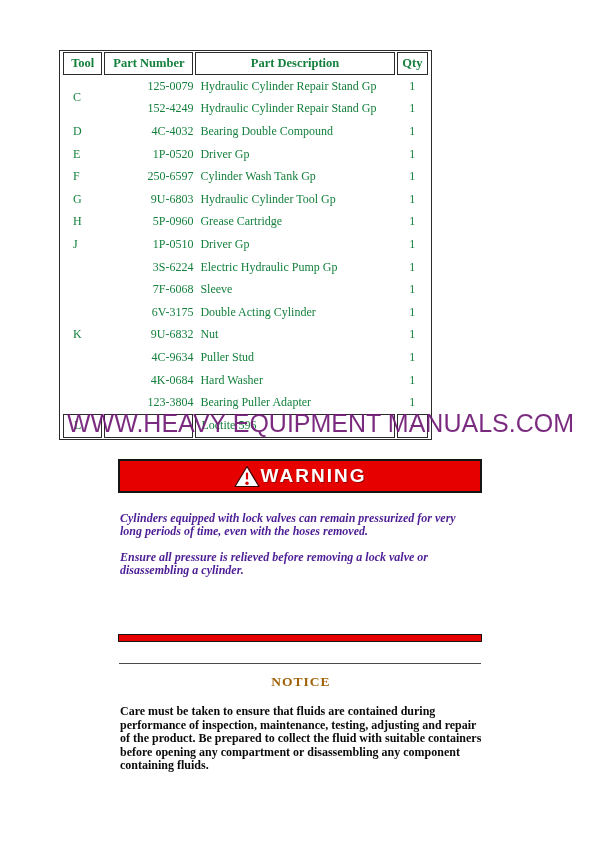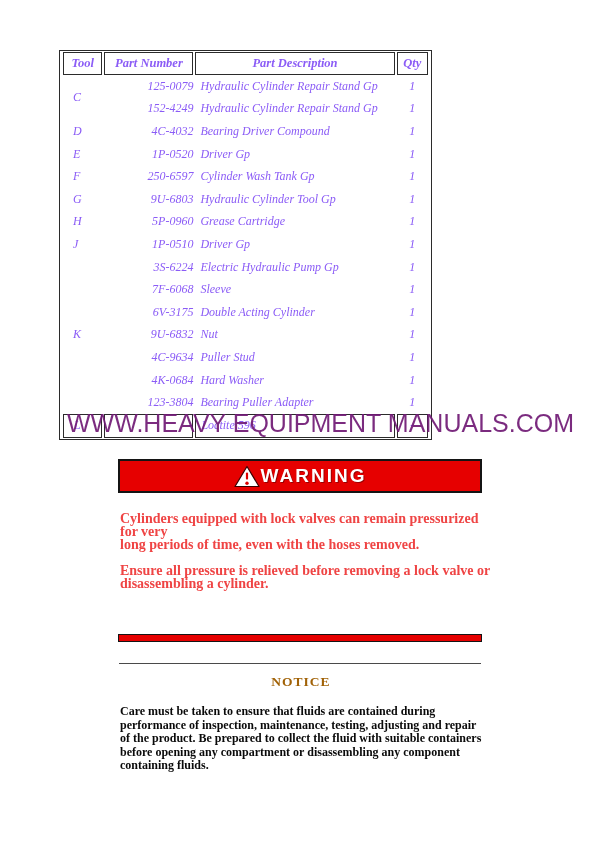--- a/index.html
+++ b/index.html
@@ -18,22 +18,21 @@
     border: 1.5px solid #2b2b2b;
     padding: 1px;
     background: #fff;
   }
   .doc-table table {
     width: 100%;
     border-collapse: separate;
     border-spacing: 2px 0;
     table-layout: fixed;
     font-size: 12px;
-    color: #8b5cf6;
-    font-style: italic;
+    color: #15803d;
   }
   .doc-table th {
     border: 1.2px solid #2b2b2b;
     font-weight: bold;
     font-size: 12.5px;
     height: 21px;
     padding: 0 2px;
     text-align: center;
     vertical-align: middle;
     background: #fff;
@@ -86,24 +85,25 @@
     text-shadow: 1px 1px 0 rgba(60,0,0,.45);
   }
 
   
   .warning-text {
     position: absolute; left: 120px; top: 512px; width: 372px;
   }
   .warning-text p {
     margin: 0 0 13px 0;
     font-weight: bold;
-    font-size: 14px;
+    font-size: 12px;
     line-height: 13px;
     white-space: pre-line;
-    color: #ef4444;
+    color: #4c1d95;
+    font-style: italic;
   }
 
   
   .red-bar {
     position: absolute; left: 118px; top: 634px;
     width: 364px; height: 8px;
     box-sizing: border-box;
     background: #e60000;
     border: 1px solid #141414;
   }
@@ -161,21 +161,21 @@
             <td class="col-qty">1</td>
           </tr>
           <tr>
             <td class="col-pn">152-4249</td>
             <td class="col-desc">Hydraulic Cylinder Repair Stand Gp</td>
             <td class="col-qty">1</td>
           </tr>
           <tr>
             <td class="col-tool">D</td>
             <td class="col-pn">4C-4032</td>
-            <td class="col-desc">Bearing Driver Compound</td>
+            <td class="col-desc">Bearing Double Compound</td>
             <td class="col-qty">1</td>
           </tr>
           <tr>
             <td class="col-tool">E</td>
             <td class="col-pn">1P-0520</td>
             <td class="col-desc">Driver Gp</td>
             <td class="col-qty">1</td>
           </tr>
           <tr>
             <td class="col-tool">F</td>

